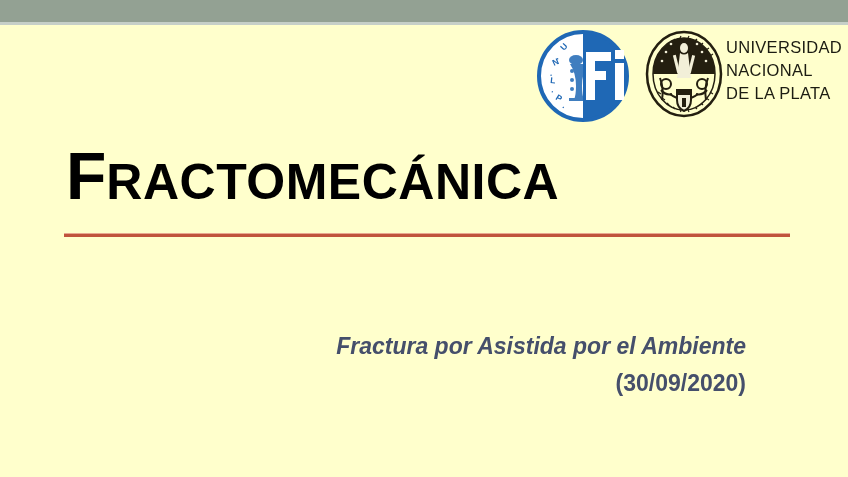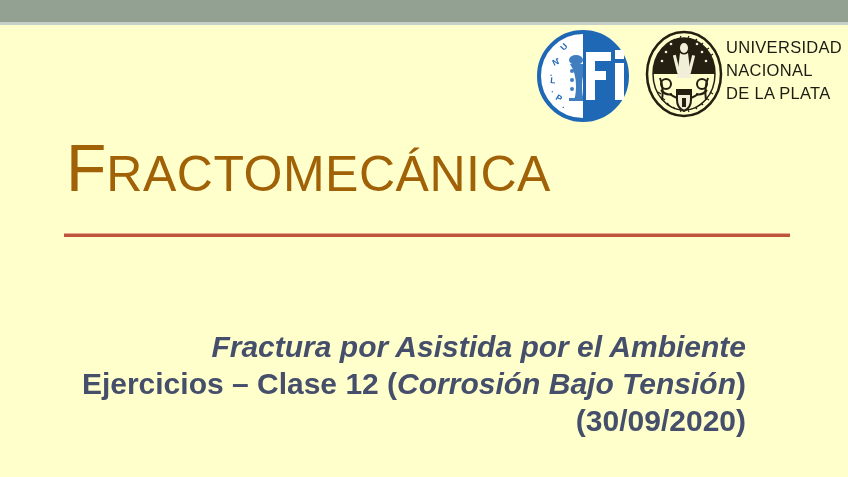--- a/index.html
+++ b/index.html
@@ -78,24 +78,24 @@
     line-height: 23px;
     letter-spacing: 0.3px;
     white-space: nowrap;
   }
   .uni-words div { display: block; }
 
   
   .title {
     position: absolute;
     left: 66px;
-    top: 128px;
-    color: #a16207;
-    font-family: "Liberation Sans", sans-serif;
-    font-weight: normal;
+    top: 136px;
+    color: #000000;
+    font-family: "Liberation Sans", sans-serif;
+    font-weight: bold;
     font-size: 66px;
     line-height: 80px;
     white-space: nowrap;
     letter-spacing: 0px;
   }
   .title .cap {
     font-size: 66px;
   }
   .title .smallcaps {
     font-size: 50px;
@@ -122,21 +122,21 @@
   
   .subtitle {
     position: absolute;
     left: 60px;
     top: 328px;
     width: 686px;
     text-align: right;
     color: #454f6b;
     font-family: "Liberation Sans", sans-serif;
     font-weight: bold;
-    font-size: 30px;
+    font-size: 23px;
     line-height: 37px;
     white-space: nowrap;
   }
   .subtitle .line { display: block; }
   .subtitle .ital { font-style: italic; }
   .subtitle .upright { font-style: normal; }
 </style>
 </head>
 <body>
 
@@ -241,17 +241,16 @@
 
   </div>
 
   <div class="title"><span class="cap">F</span><span class="smallcaps">RACTOMECÁNICA</span></div>
 
   <div class="title-rule-hi"></div>
   <div class="title-rule"></div>
 
   <div class="subtitle">
     <span class="line ital">Fractura por Asistida por el Ambiente</span>
-    <span class="line"><span class="upright">Ejercicios – Clase 12 (</span><span class="ital">Corrosión Bajo Tensión</span><span class="upright">)</span></span>
     <span class="line">(30/09/2020)</span>
   </div>
 
 </div>
 
 </body></html>

